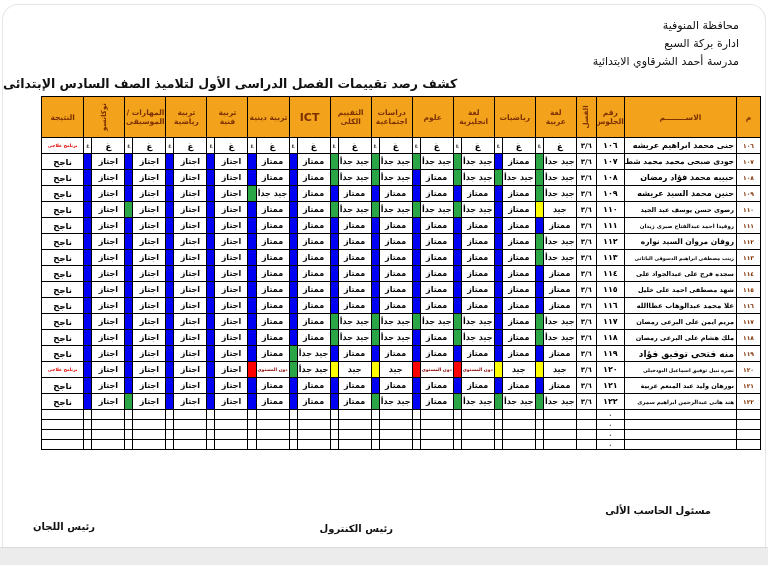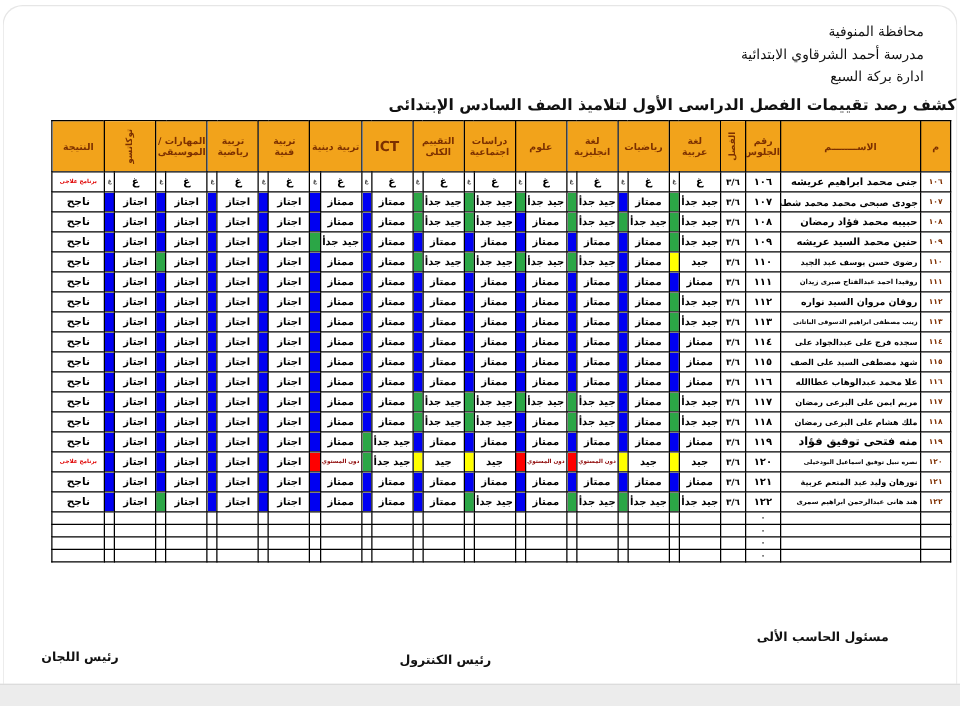--- a/index.html
+++ b/index.html
@@ -20,21 +20,21 @@
     padding-left:28px;
     text-align:left;
     direction:rtl;
   }
   .letterhead div{
     font-size:11px;font-weight:normal;color:#111;line-height:1.65;
     direction:rtl;text-align:left;padding-left:0;
   }
   .letterhead{text-align:right;padding-right:26px;}
   .letterhead div{text-align:right;}
-  .titles{ text-align:right; margin-top:5px;}
+  .titles{ text-align:left; margin-top:5px;}
   .title{font-size:12.5px;font-weight:bold;color:#111;}
   .subtitle{font-size:12px;font-weight:bold;color:#111;margin-top:3px;}
   table{
     border-collapse:collapse;table-layout:fixed;
     margin:5px 4px 0 auto;
     width:720px;
     direction:rtl;
   }
   th,td{border:1px solid #000;padding:0;overflow:hidden;vertical-align:middle;}
   thead th{
@@ -73,22 +73,22 @@
     position:absolute;bottom:0;left:0;right:0;height:17px;
     background:#ececec;border-top:1px solid #dcdcdc;
   }
 </style>
 </head>
 <body style="--hdr-bg: #F2A31B; --hdr-tx: #7C3000;">
 
 <div class="card">
   <div class="letterhead">
     <div>محافظة المنوفية</div>
+    <div>ادارة بركة السبع</div>
     <div>مدرسة أحمد الشرقاوي الابتدائية</div>
-    <div>ادارة بركة السبع</div>
   </div>
   <div class="titles">
     <div class="title">كشف رصد تقييمات الفصل الدراسى الأول لتلاميذ الصف السادس الإبتدائى</div>
   </div>
 
   <table id="grades">
       <colgroup>
         <col style="width: 24px;">
         <col style="width: 112px;">
         <col style="width: 28px;">
@@ -423,21 +423,21 @@
           <td class="c-val">اجتاز</td>
           <td class="c-ind" style="background: rgb(0, 0, 242);"></td>
           <td class="c-val">اجتاز</td>
           <td class="c-ind" style="background: rgb(0, 0, 242);"></td>
           <td class="c-val">اجتاز</td>
           <td class="c-ind" style="background: rgb(0, 0, 242);"></td>
           <td class="c-res">ناجح</td>
         </tr>
         <tr>
           <td class="c-no">١١٥</td>
-          <td class="c-name" style="font-size: 6.5px;">شهد مصطفى السيد على الصف</td>
+          <td class="c-name" style="font-size: 6.5px;">شهد مصطفى احمد على خليل</td>
           <td class="c-seat">١١٥</td>
           <td class="c-cls">٣/٦</td>
           <td class="c-val">ممتاز</td>
           <td class="c-ind" style="background: rgb(0, 0, 242);"></td>
           <td class="c-val">ممتاز</td>
           <td class="c-ind" style="background: rgb(0, 0, 242);"></td>
           <td class="c-val">ممتاز</td>
           <td class="c-ind" style="background: rgb(0, 0, 242);"></td>
           <td class="c-val">ممتاز</td>
           <td class="c-ind" style="background: rgb(0, 0, 242);"></td>

